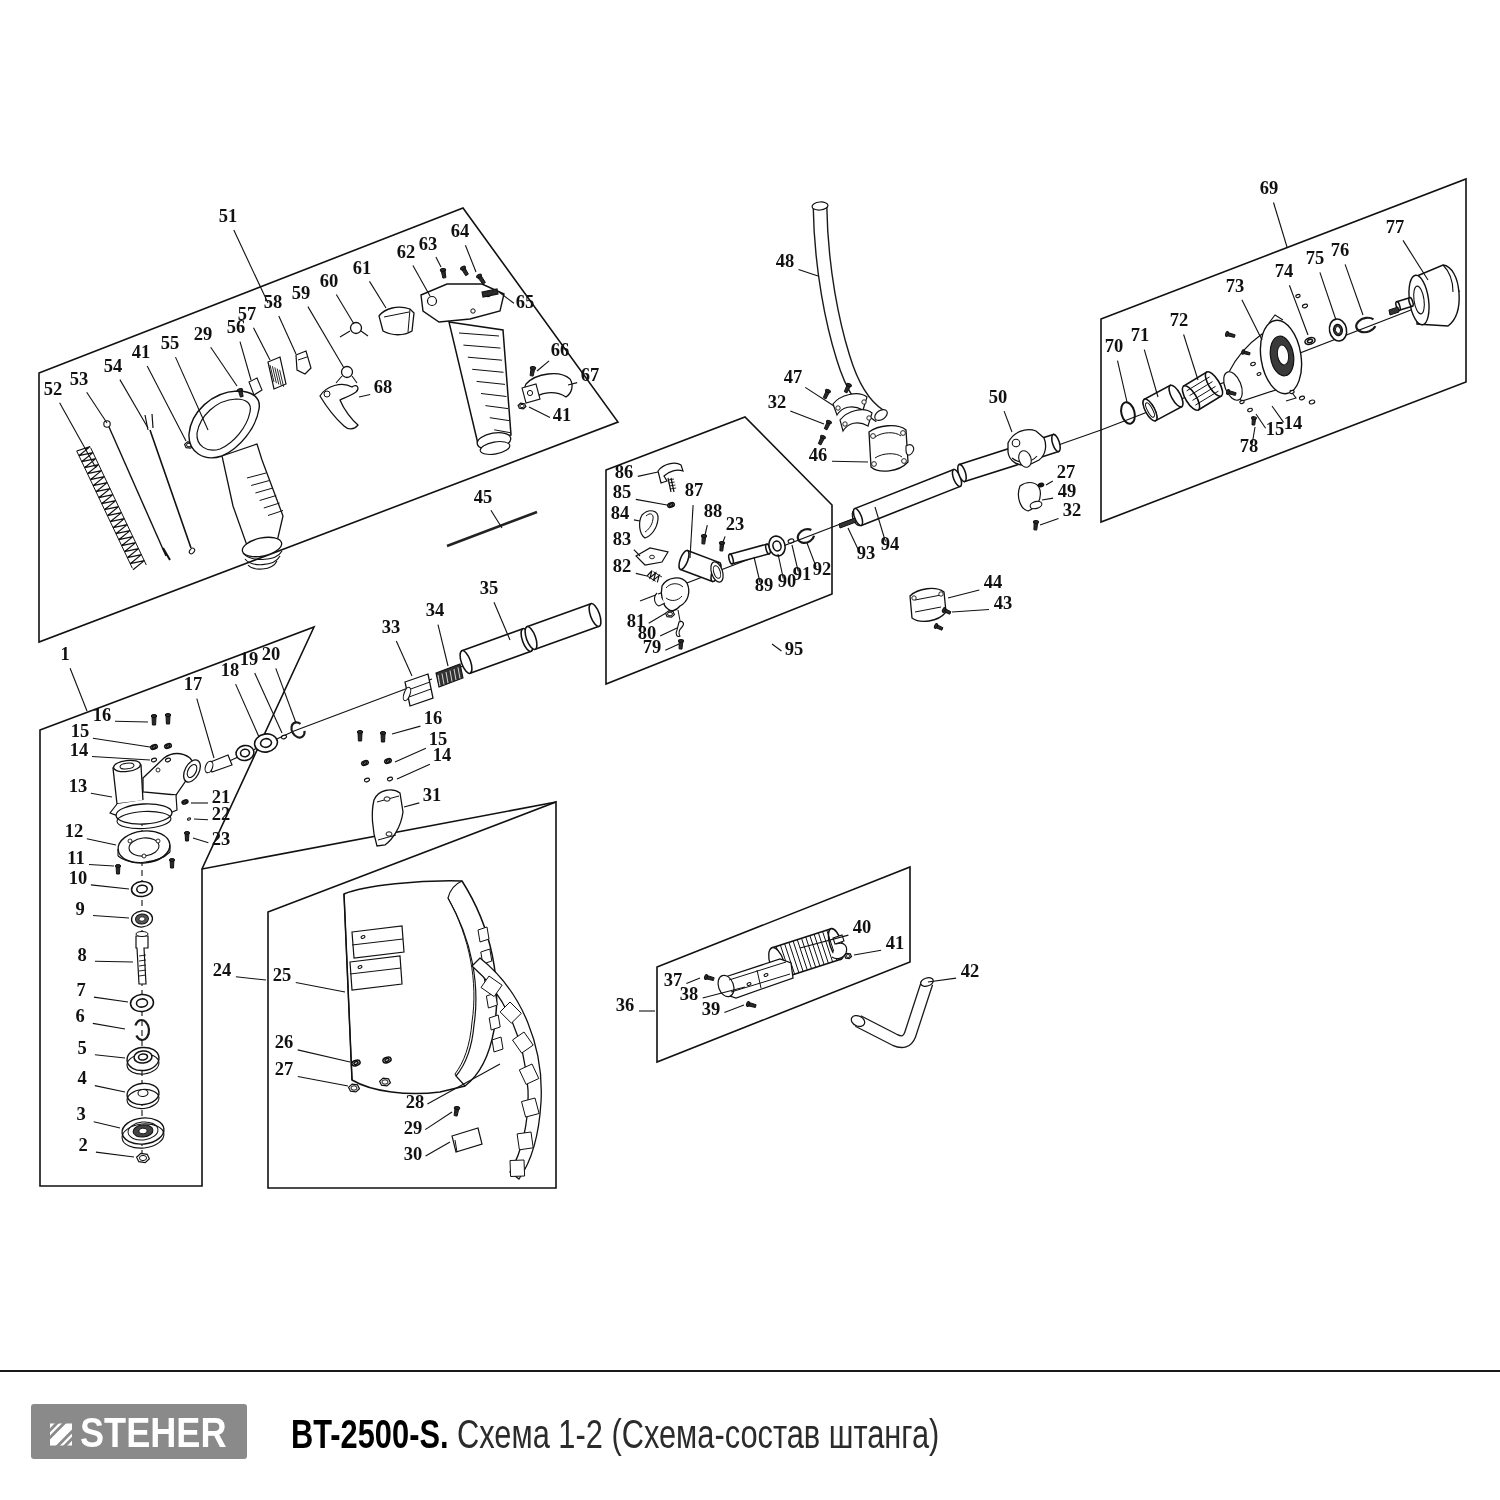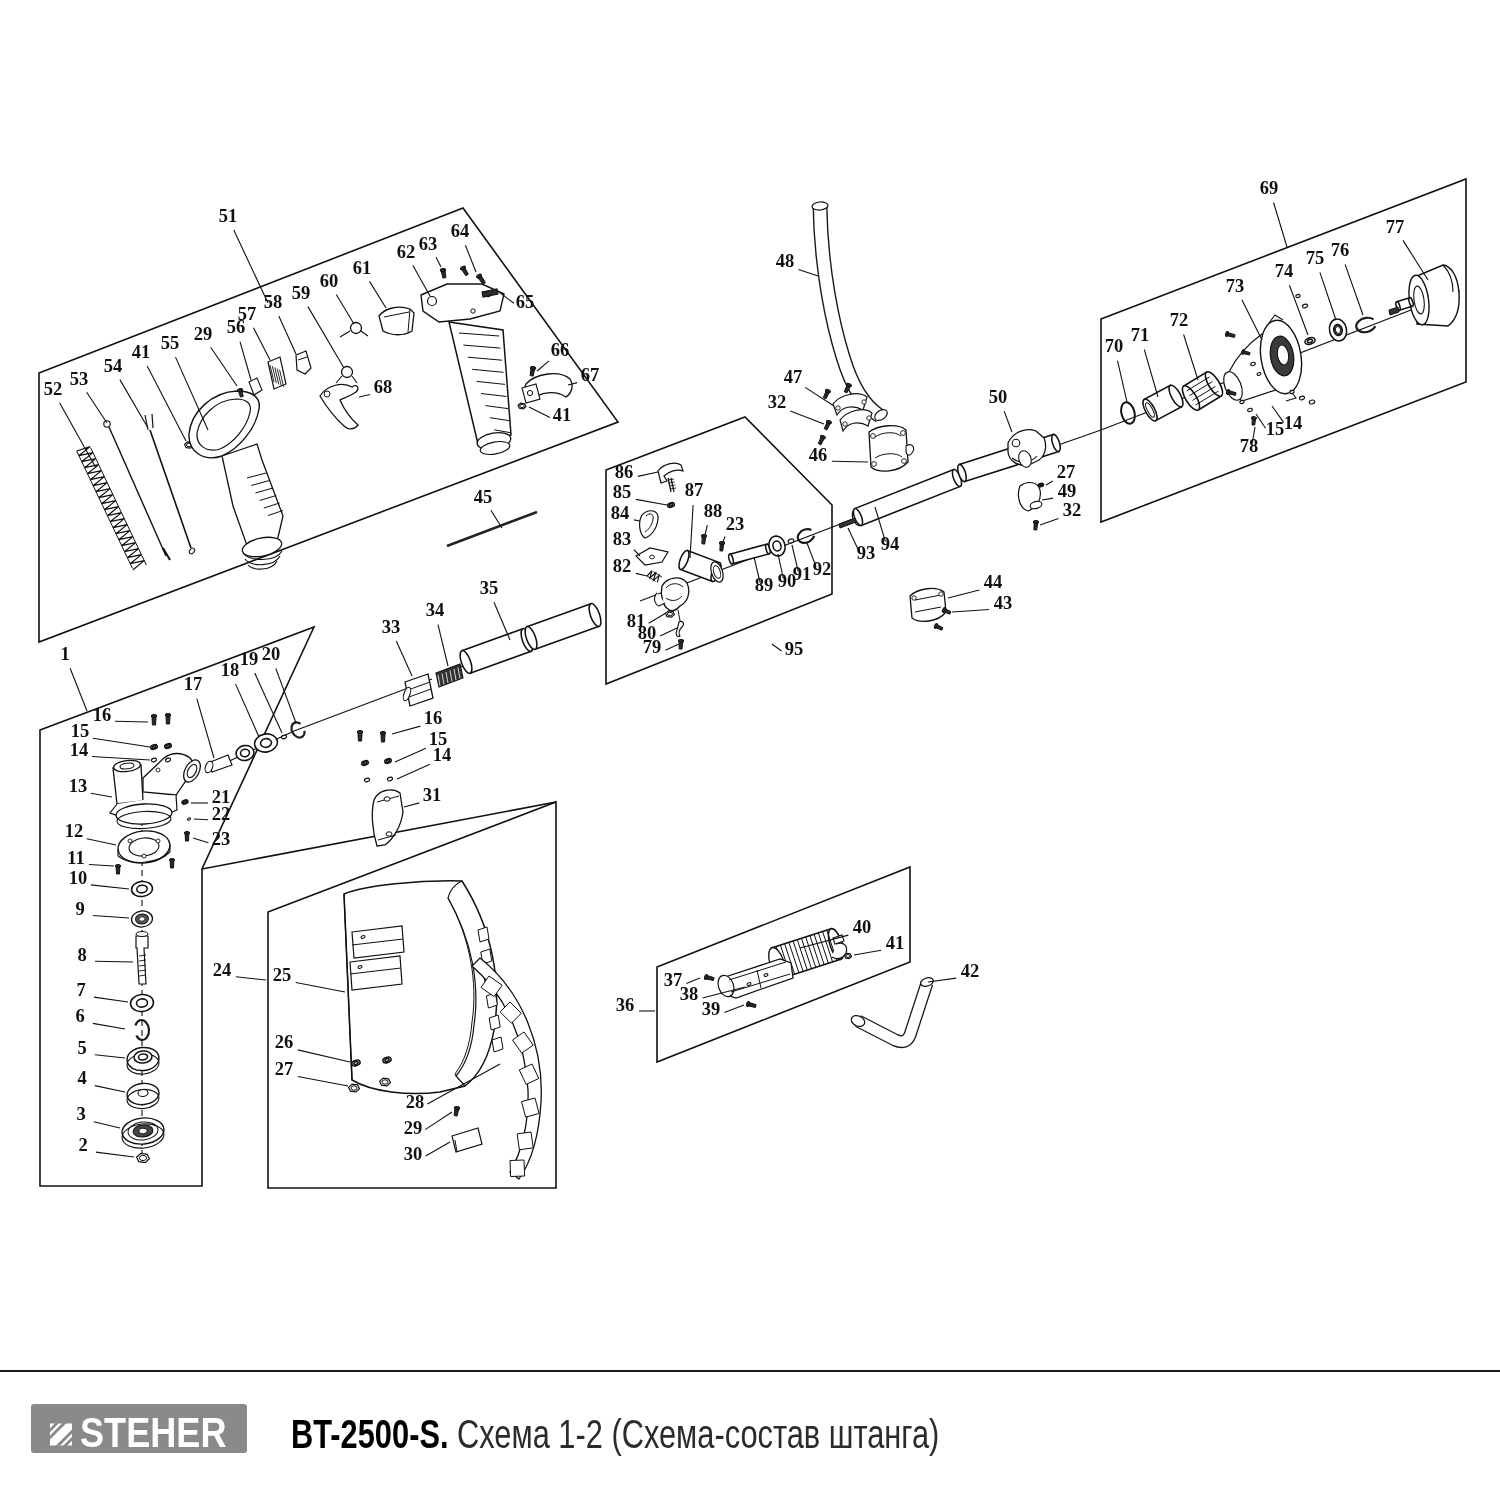--- a/index.html
+++ b/index.html
@@ -1,17 +1,17 @@
 <!DOCTYPE html>
 <html><head><meta charset="utf-8"><style>
 html,body{margin:0;padding:0;background:#fff;width:1500px;height:1500px;overflow:hidden}
 *{box-sizing:border-box}
 .diagram{position:absolute;top:0;left:0}
 .rule{position:absolute;left:0;top:1370px;width:1500px;height:2px;background:#1a1a1a}
-.logo{position:absolute;left:31px;top:1404px;width:216px;height:49px;background:#8a8a8a;border-radius:3px}
+.logo{position:absolute;left:31px;top:1404px;width:216px;height:55px;background:#8a8a8a;border-radius:3px}
 .logo .s{position:absolute;left:19px;top:13px;width:22px;height:35px}
 .logo .word{position:absolute;left:49px;top:4px;font-family:"Liberation Sans",sans-serif;font-weight:bold;font-size:43px;color:#fff;letter-spacing:0;display:inline-block;transform:scaleX(0.84);transform-origin:0 0}
 .title{position:absolute;left:291px;top:1412px;font-family:"Liberation Sans",sans-serif;font-size:40px;color:#2b2b2b;white-space:nowrap;transform:scaleX(0.77);transform-origin:0 0}
 .title b{font-weight:bold;color:#000}
 </style></head>
 <body>
 <div class="diagram"><svg width="1500" height="1500" viewBox="0 0 1500 1500">
 <rect width="1500" height="1500" fill="#ffffff"></rect>
 <path d="M39.0,373.0 L463.0,208.0 L618.0,422.0 L39.0,642.0Z" fill="none" stroke="#111" stroke-width="1.6"></path>
 <path d="M40.0,730.0 L314.0,627.0 L202.0,869.0 L202.0,1186.0 L40.0,1186.0Z" fill="none" stroke="#111" stroke-width="1.6"></path>

